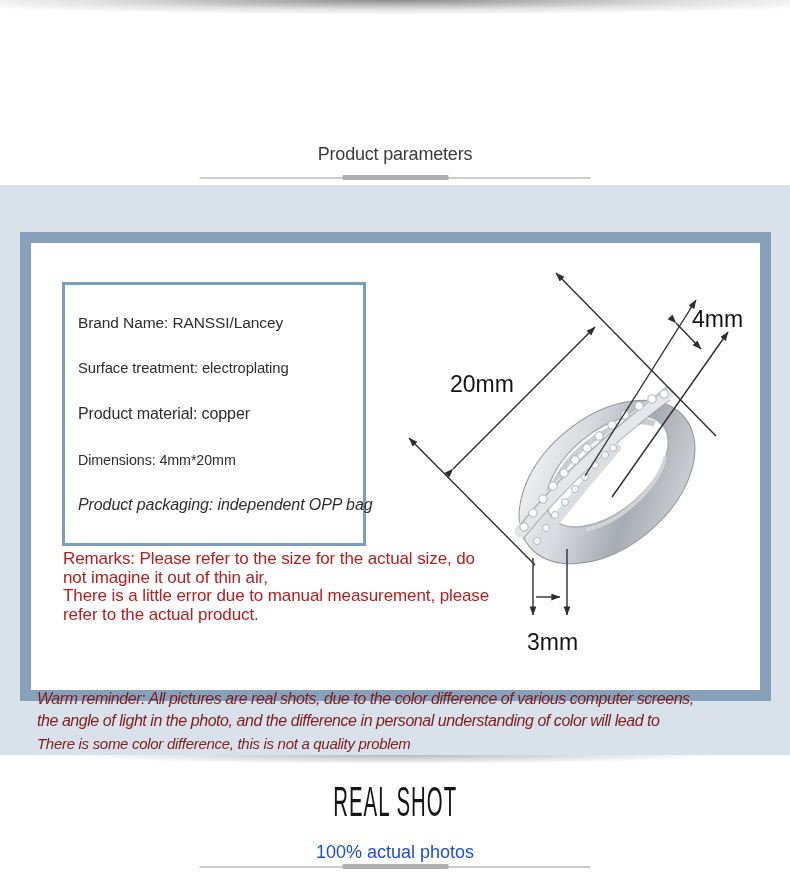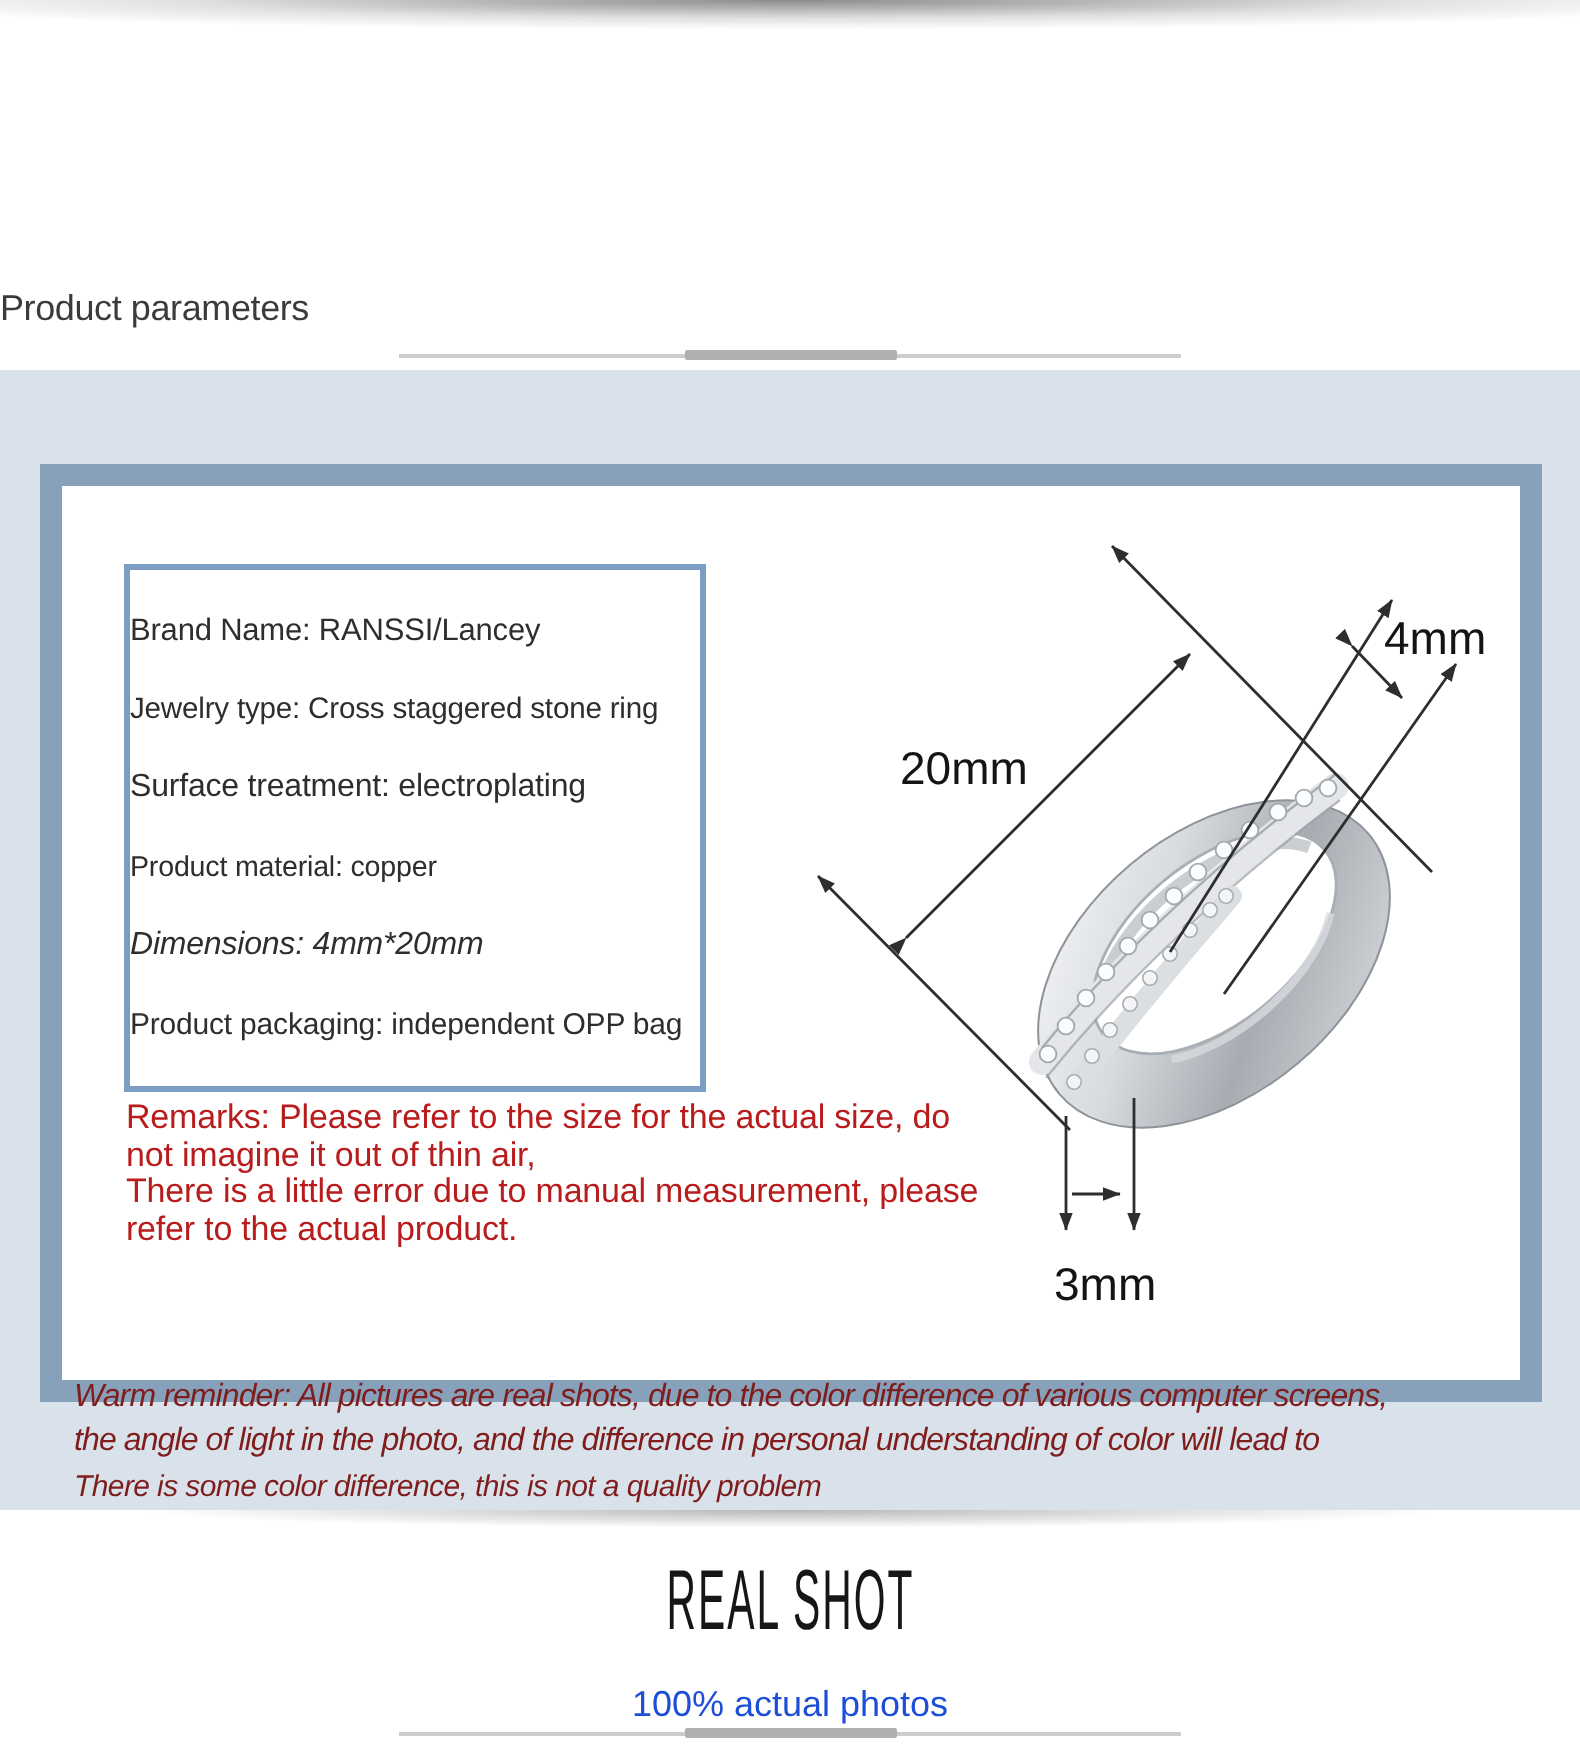--- a/index.html
+++ b/index.html
@@ -9,21 +9,21 @@
     font-family:"Liberation Sans",sans-serif;
     -webkit-font-smoothing:antialiased;
   }
   .top-shadow{
     position:absolute;top:0;left:0;width:790px;height:16px;
     background:radial-gradient(ellipse 62% 15px at 50% 0%, rgba(45,45,45,.55), rgba(90,90,90,.18) 62%, transparent 100%);
     pointer-events:none;
   }
   .section-title{
     position:absolute;top:144px;left:0;width:790px;
-    font-size:18px;letter-spacing:-0.2px;color:#3b3b3b;
+    text-align:center;font-size:18px;letter-spacing:-0.2px;color:#3b3b3b;
   }
   .divider{
     position:absolute;left:50%;transform:translateX(-50%);
     width:391px;height:5px;
   }
   .divider .line{
     position:absolute;top:2px;left:0;width:100%;height:1.5px;background:#cccccc;
   }
   .divider .block{
     position:absolute;top:0;left:50%;transform:translateX(-50%);
@@ -38,20 +38,21 @@
   }
   .info-card{
     position:absolute;left:20px;top:47px;
     width:729px;height:447px;
     border:11px solid #87a1bb;background:#ffffff;
   }
   .spec-table{
     position:absolute;left:31px;top:39px;
     width:285px;height:258px;
     border:3px solid #7b9dc1;
+    padding-left:13px;
     display:flex;flex-direction:column;justify-content:space-evenly;
     color:#2e2e2e;
   }
   .spec-row{white-space:nowrap;letter-spacing:-0.1px;}
   .spec-row:nth-child(1){font-size:15.5px;}
   .spec-row:nth-child(2){font-size:14.8px;}
   .spec-row:nth-child(3){font-size:16px;}
   .spec-row:nth-child(4){font-size:14.3px;}
   .spec-row:nth-child(5){font-size:16px;font-style:italic;}
   .spec-row:nth-child(6){font-size:15px;}
@@ -105,21 +106,20 @@
 <div class="divider top-divider">
   <div class="line"></div>
   <div class="block"></div>
 </div>
 
 <div class="blue-section">
 
   <div class="info-card">
     <div class="spec-table">
       <div class="spec-row">Brand Name: RANSSI/Lancey</div>
-      <div class="spec-row">Jewelry type: Cross staggered stone ring</div>
       <div class="spec-row">Surface treatment: electroplating</div>
       <div class="spec-row">Product material: copper</div>
       <div class="spec-row">Dimensions: 4mm*20mm</div>
       <div class="spec-row">Product packaging: independent OPP bag</div>
     </div>
 
     <div class="remarks-text">Remarks: Please refer to the size for the actual size, do
 not imagine it out of thin air,
 There is a little error due to manual measurement, please
 refer to the actual product.</div>

